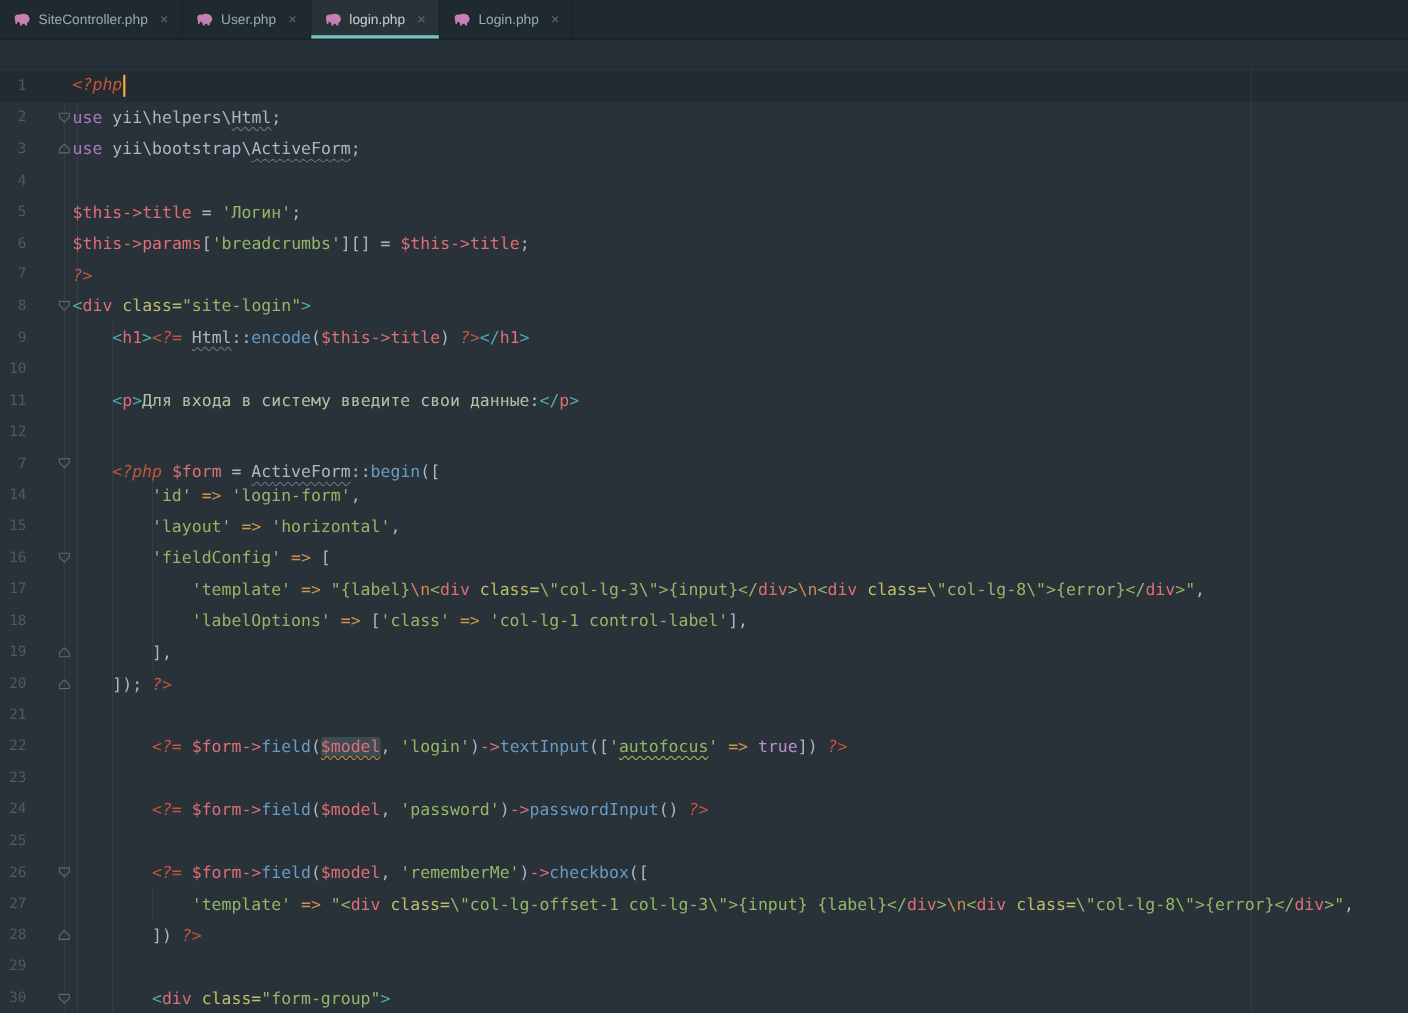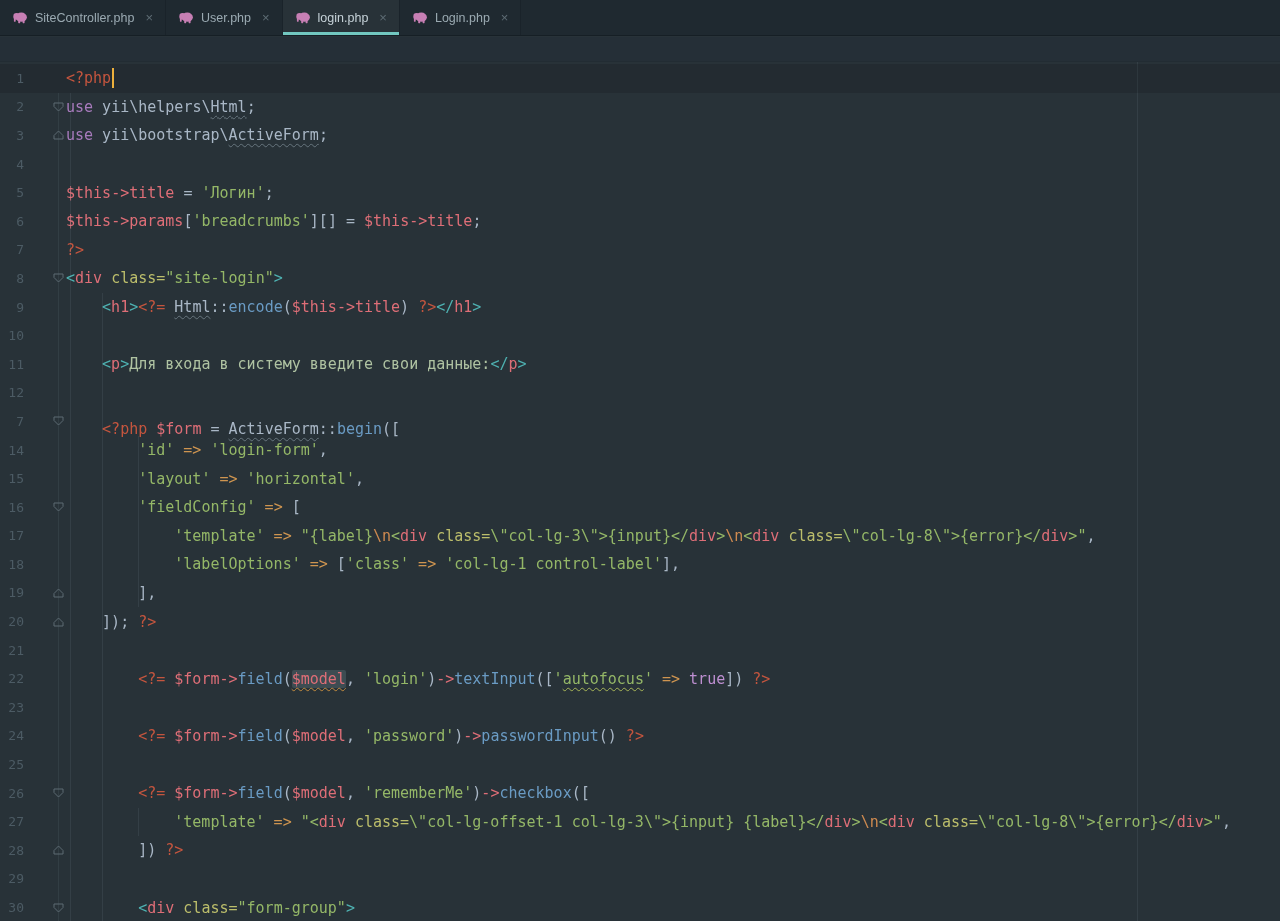--- a/index.html
+++ b/index.html
@@ -22,21 +22,21 @@
   
   .editor{position:absolute;top:62px;left:0;right:0;bottom:0;background:#283238;
           font-family:"DejaVu Sans Mono",monospace;font-size:15px;padding-top:2px;}
   .line{display:flex;align-items:center;height:28.6px;white-space:pre;position:relative;}
   .line.current{background:rgba(0,0,0,0.12);}
   .ln{flex:none;width:24px;text-align:right;color:#4C5B64;font-size:13px;}
   .fold{flex:none;width:42px;position:relative;height:100%;}
   .fold svg{position:absolute;left:29px;top:50%;margin-top:-5px;}
   .code{flex:none;}
 
-  .tk-php{color:var(--c-php);} .tk-kw{color:var(--c-kw);margin-top:20px;} .tk-pl{color:var(--c-pl);}
+  .tk-php{color:var(--c-php);font-style:italic;} .tk-kw{color:var(--c-kw);margin-top:20px;} .tk-pl{color:var(--c-pl);}
   .tk-var{color:var(--c-var);} .tk-str{color:var(--c-str);} .tk-esc{color:var(--c-esc);}
   .tk-op{color:var(--c-op);}  .tk-fn{color:var(--c-fn);}  .tk-tb{color:var(--c-tb);}
   .tk-tag{color:var(--c-tag);} .tk-at{color:var(--c-at);text-align:center;} .tk-tx{color:var(--c-tx);}
   .tk-bo{color:var(--c-bo);}
 
   .wg,.wy,.wo{text-decoration-line:underline;text-decoration-style:wavy;
               text-decoration-thickness:1px;text-underline-offset:3px;}
   .wg{text-decoration-color:#67757E;}
   .wy{text-decoration-color:#A6B457;}
   .wo{text-decoration-color:#C08A3E;}

